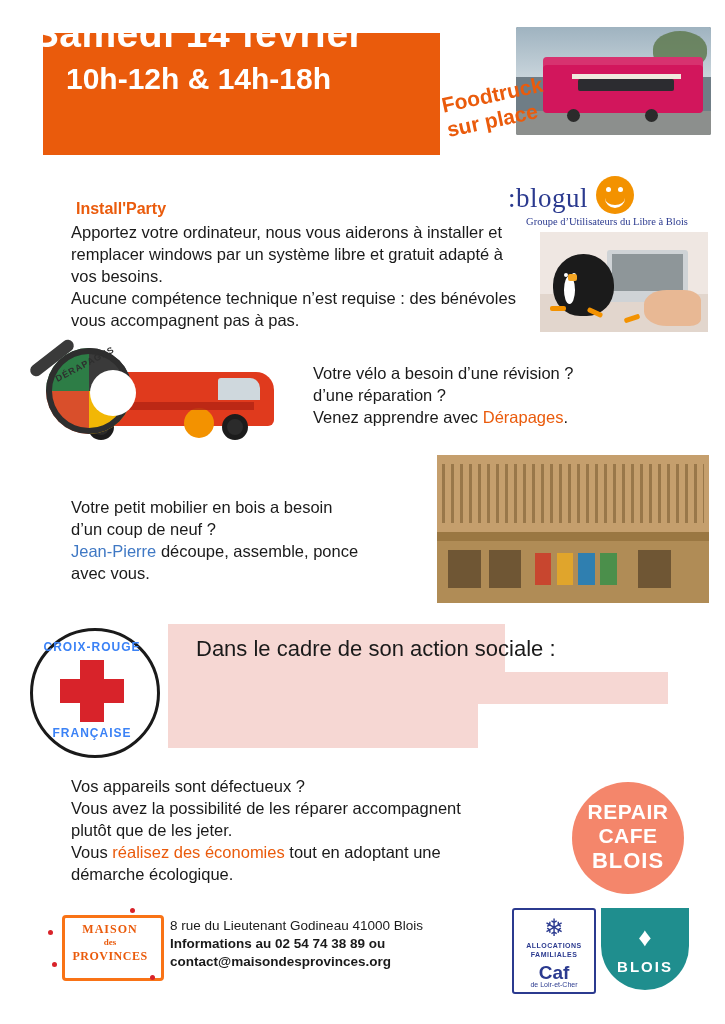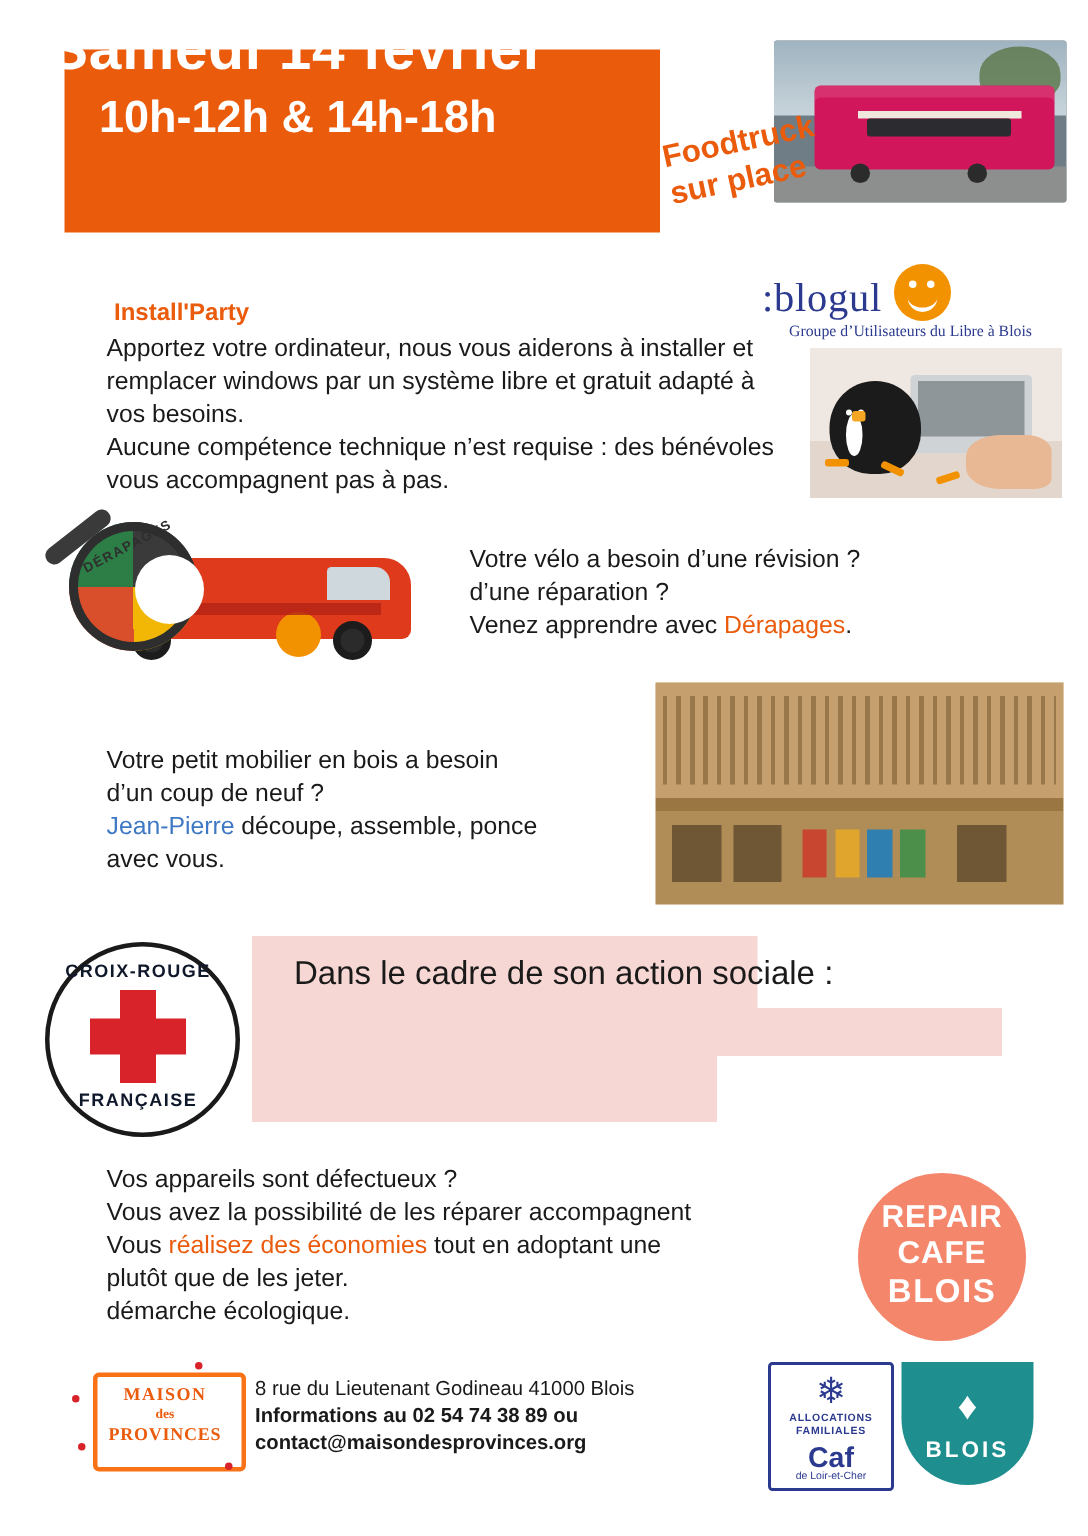--- a/index.html
+++ b/index.html
@@ -311,21 +311,21 @@
   .cr-cross-v {
     position:absolute; left:58px; top:40px; width:24px; height:62px;
     background:#d8232a;
   }
   .cr-cross-h {
     position:absolute; left:38px; top:59px; width:64px; height:24px;
     background:#d8232a;
   }
   .cr-top-text, .cr-bot-text {
     position:absolute; left:0; width:140px; text-align:center;
-    font-size:12px; font-weight:bold; color:#0f172a; letter-spacing:1px;
+    font-size:12px; font-weight:bold; color:#3b82f6; letter-spacing:1px;
   }
   .cr-top-text { top:20px; }
   .cr-bot-text { top:106px; }
 
   .cr-panel {
     position: absolute;
     left: 168px;
     top: 624px;
     width: 337px;
     height: 54px;
@@ -565,24 +565,24 @@
 
   <div class="cr-panel"></div>
   <div class="cr-panel2"></div>
   <div class="cr-panel3"></div>
 
   <div class="cr-heading">Dans le cadre de son action sociale :</div>
 
   <div class="repair-text">
     <div>Vos appareils sont défectueux ?</div>
     <div>Vous avez la possibilité de les réparer accompagnent</div>
+    <div>plutôt que de les jeter.</div>
     <div>
       <span>Vous </span><span class="orange">réalisez des économies</span><span> tout en adoptant une</span>
     </div>
-    <div>plutôt que de les jeter.</div>
     <div>démarche écologique.</div>
   </div>
 
   <div class="repair-logo">
     <div class="rl1">REPAIR</div>
     <div class="rl2">CAFE</div>
     <div class="rl3">BLOIS</div>
   </div>
 
   <div class="mdp-logo">

